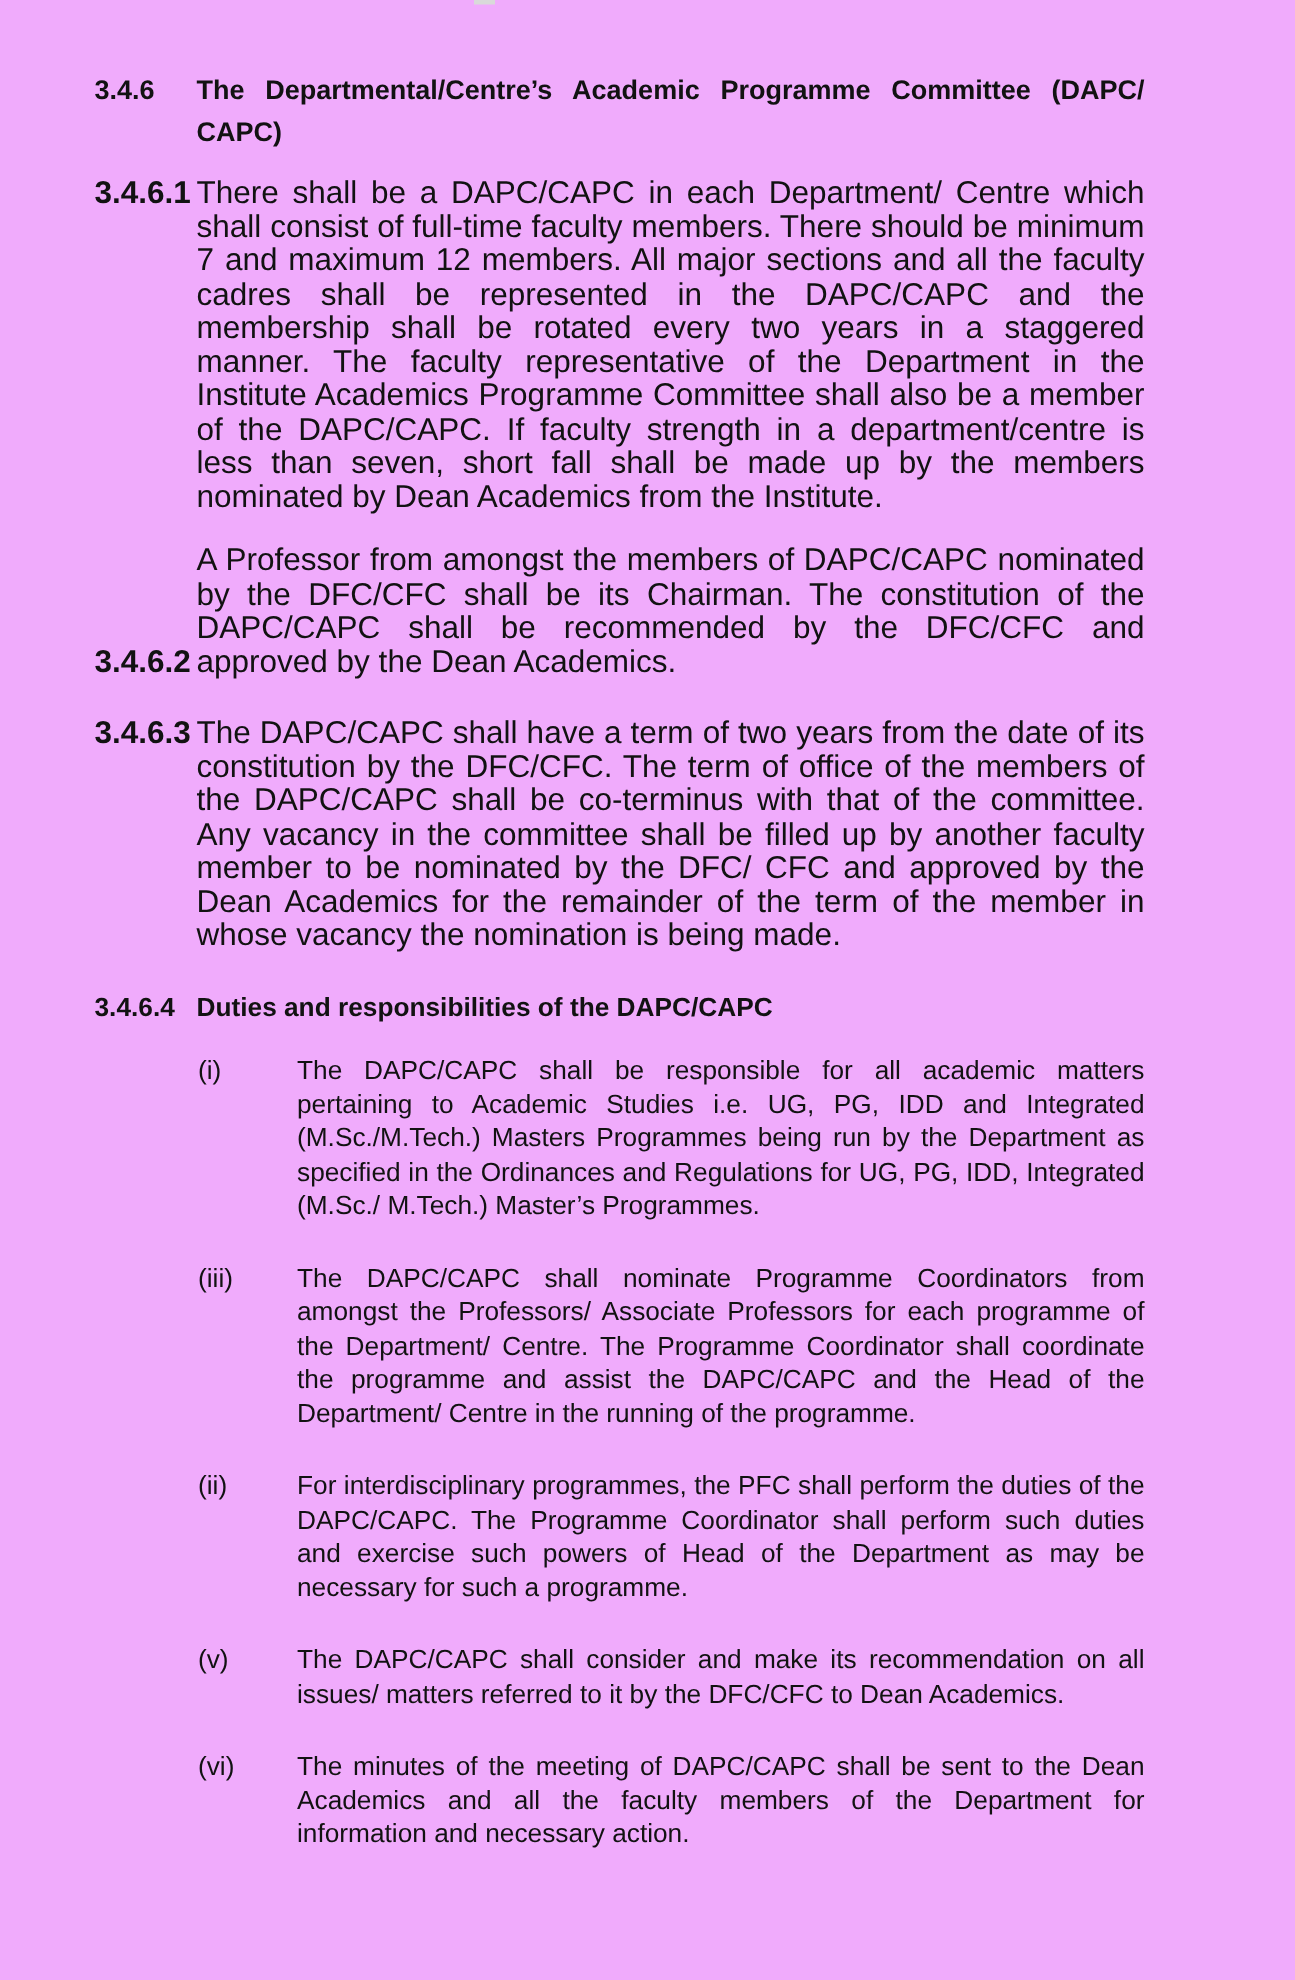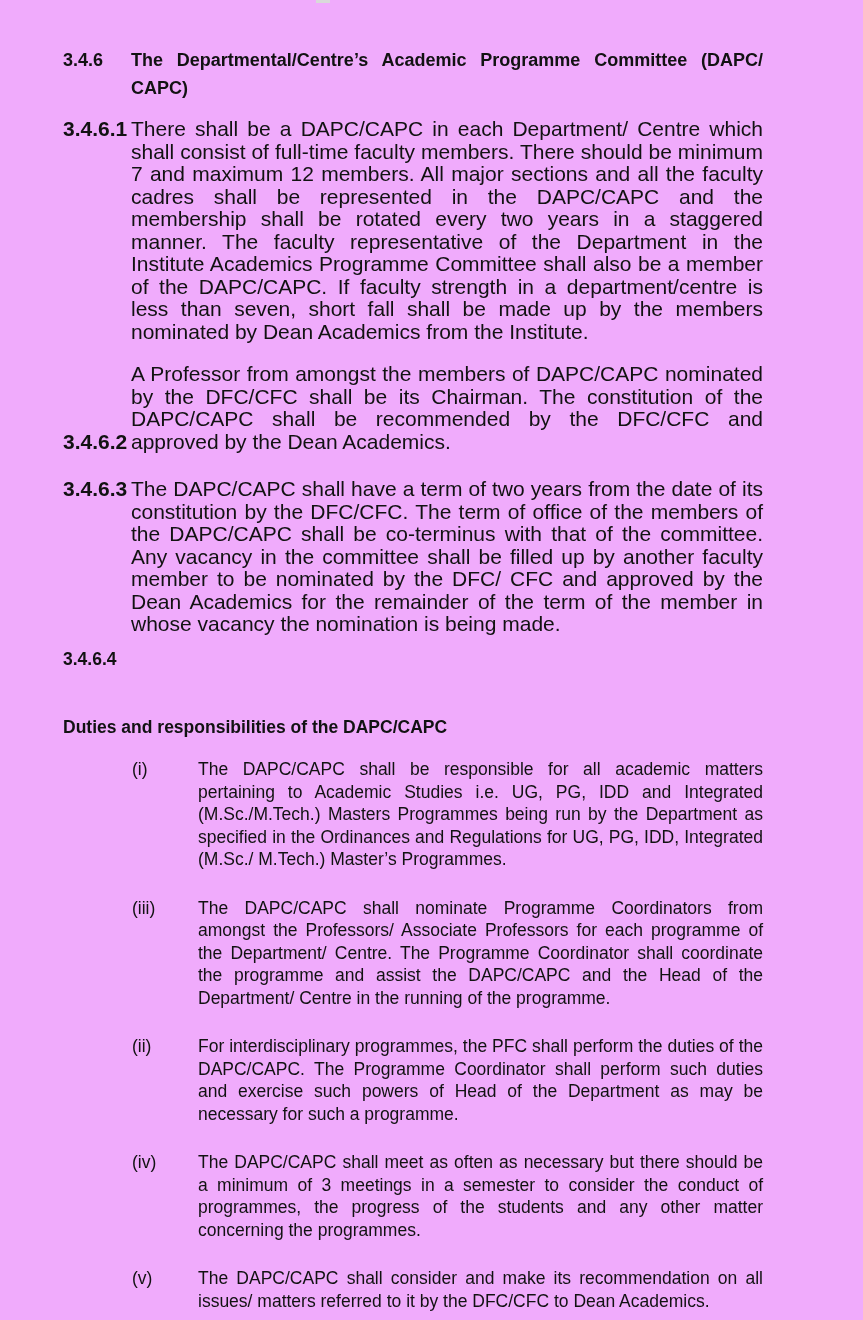--- a/index.html
+++ b/index.html
@@ -26,24 +26,24 @@
   .heading { margin-bottom: 16px; font-weight: bold; font-size: 18px; line-height: 28px; }
   .heading .num { width: 68px; flex: 0 0 68px; }
   .heading .title { flex: 1 1 auto; text-align: justify; }
 
   
   .clause { font-size: 21px; line-height: 22.5px; }
   .clause .num { width: 68px; flex: 0 0 68px; font-weight: bold; }
   .clause .body { flex: 1 1 auto; text-align: justify; }
   .clause-1 { margin-bottom: 20px; }
   .clause-2 { margin-bottom: 25px; align-items: flex-end; }
-  .clause-3 { margin-bottom: 12px; }
+  .clause-3 { margin-bottom: 24px; }
 
   
-  .subheading { margin-bottom: 20px; font-weight: bold; font-size: 17.5px; line-height: 22.5px; flex-direction: column; }
+  .subheading { margin-bottom: 20px; font-weight: bold; font-size: 17.5px; line-height: 22.5px; }
   .subheading .num { width: 68px; flex: 0 0 68px; }
   .subheading .title { flex: 1 1 auto; }
 
   
   .duty { margin-left: 69px; margin-bottom: 26px; font-size: 17.5px; line-height: 22.5px; }
   .duty:last-child { margin-bottom: 0; }
   .duty .label { width: 66px; flex: 0 0 66px; }
   .duty .body { flex: 1 1 auto; text-align: justify; }
 </style>
 </head>
@@ -85,26 +85,23 @@
   <div class="row duty">
     <div class="label">(iii)</div>
     <div class="body">The DAPC/CAPC shall nominate Programme Coordinators from amongst the Professors/ Associate Professors for each programme of the Department/ Centre. The Programme Coordinator shall coordinate the programme and assist the DAPC/CAPC and the Head of the Department/ Centre in the running of the programme.</div>
   </div>
 
   <div class="row duty">
     <div class="label">(ii)</div>
     <div class="body">For interdisciplinary programmes, the PFC shall perform the duties of the DAPC/CAPC. The Programme Coordinator shall perform such duties and exercise such powers of Head of the Department as may be necessary for such a programme.</div>
   </div>
 
-  <div class="row duty">
-    <div class="label">(iv)</div>
-    <div class="body">The DAPC/CAPC shall meet as often as necessary but there should be a minimum of 3 meetings in a semester to consider the conduct of programmes, the progress of the students and any other matter concerning the programmes.</div>
-  </div>
 
   <div class="row duty">
     <div class="label">(v)</div>
     <div class="body">The DAPC/CAPC shall consider and make its recommendation on all issues/ matters referred to it by the DFC/CFC to Dean Academics.</div>
   </div>
 
   <div class="row duty">
     <div class="label">(vi)</div>
+    <div class="body">The minutes of the meeting of DAPC/CAPC shall be sent to the Dean Academics and all the faculty members of the Department for information and necessary action.</div>
   </div>
 </div>
 
 </body></html>

